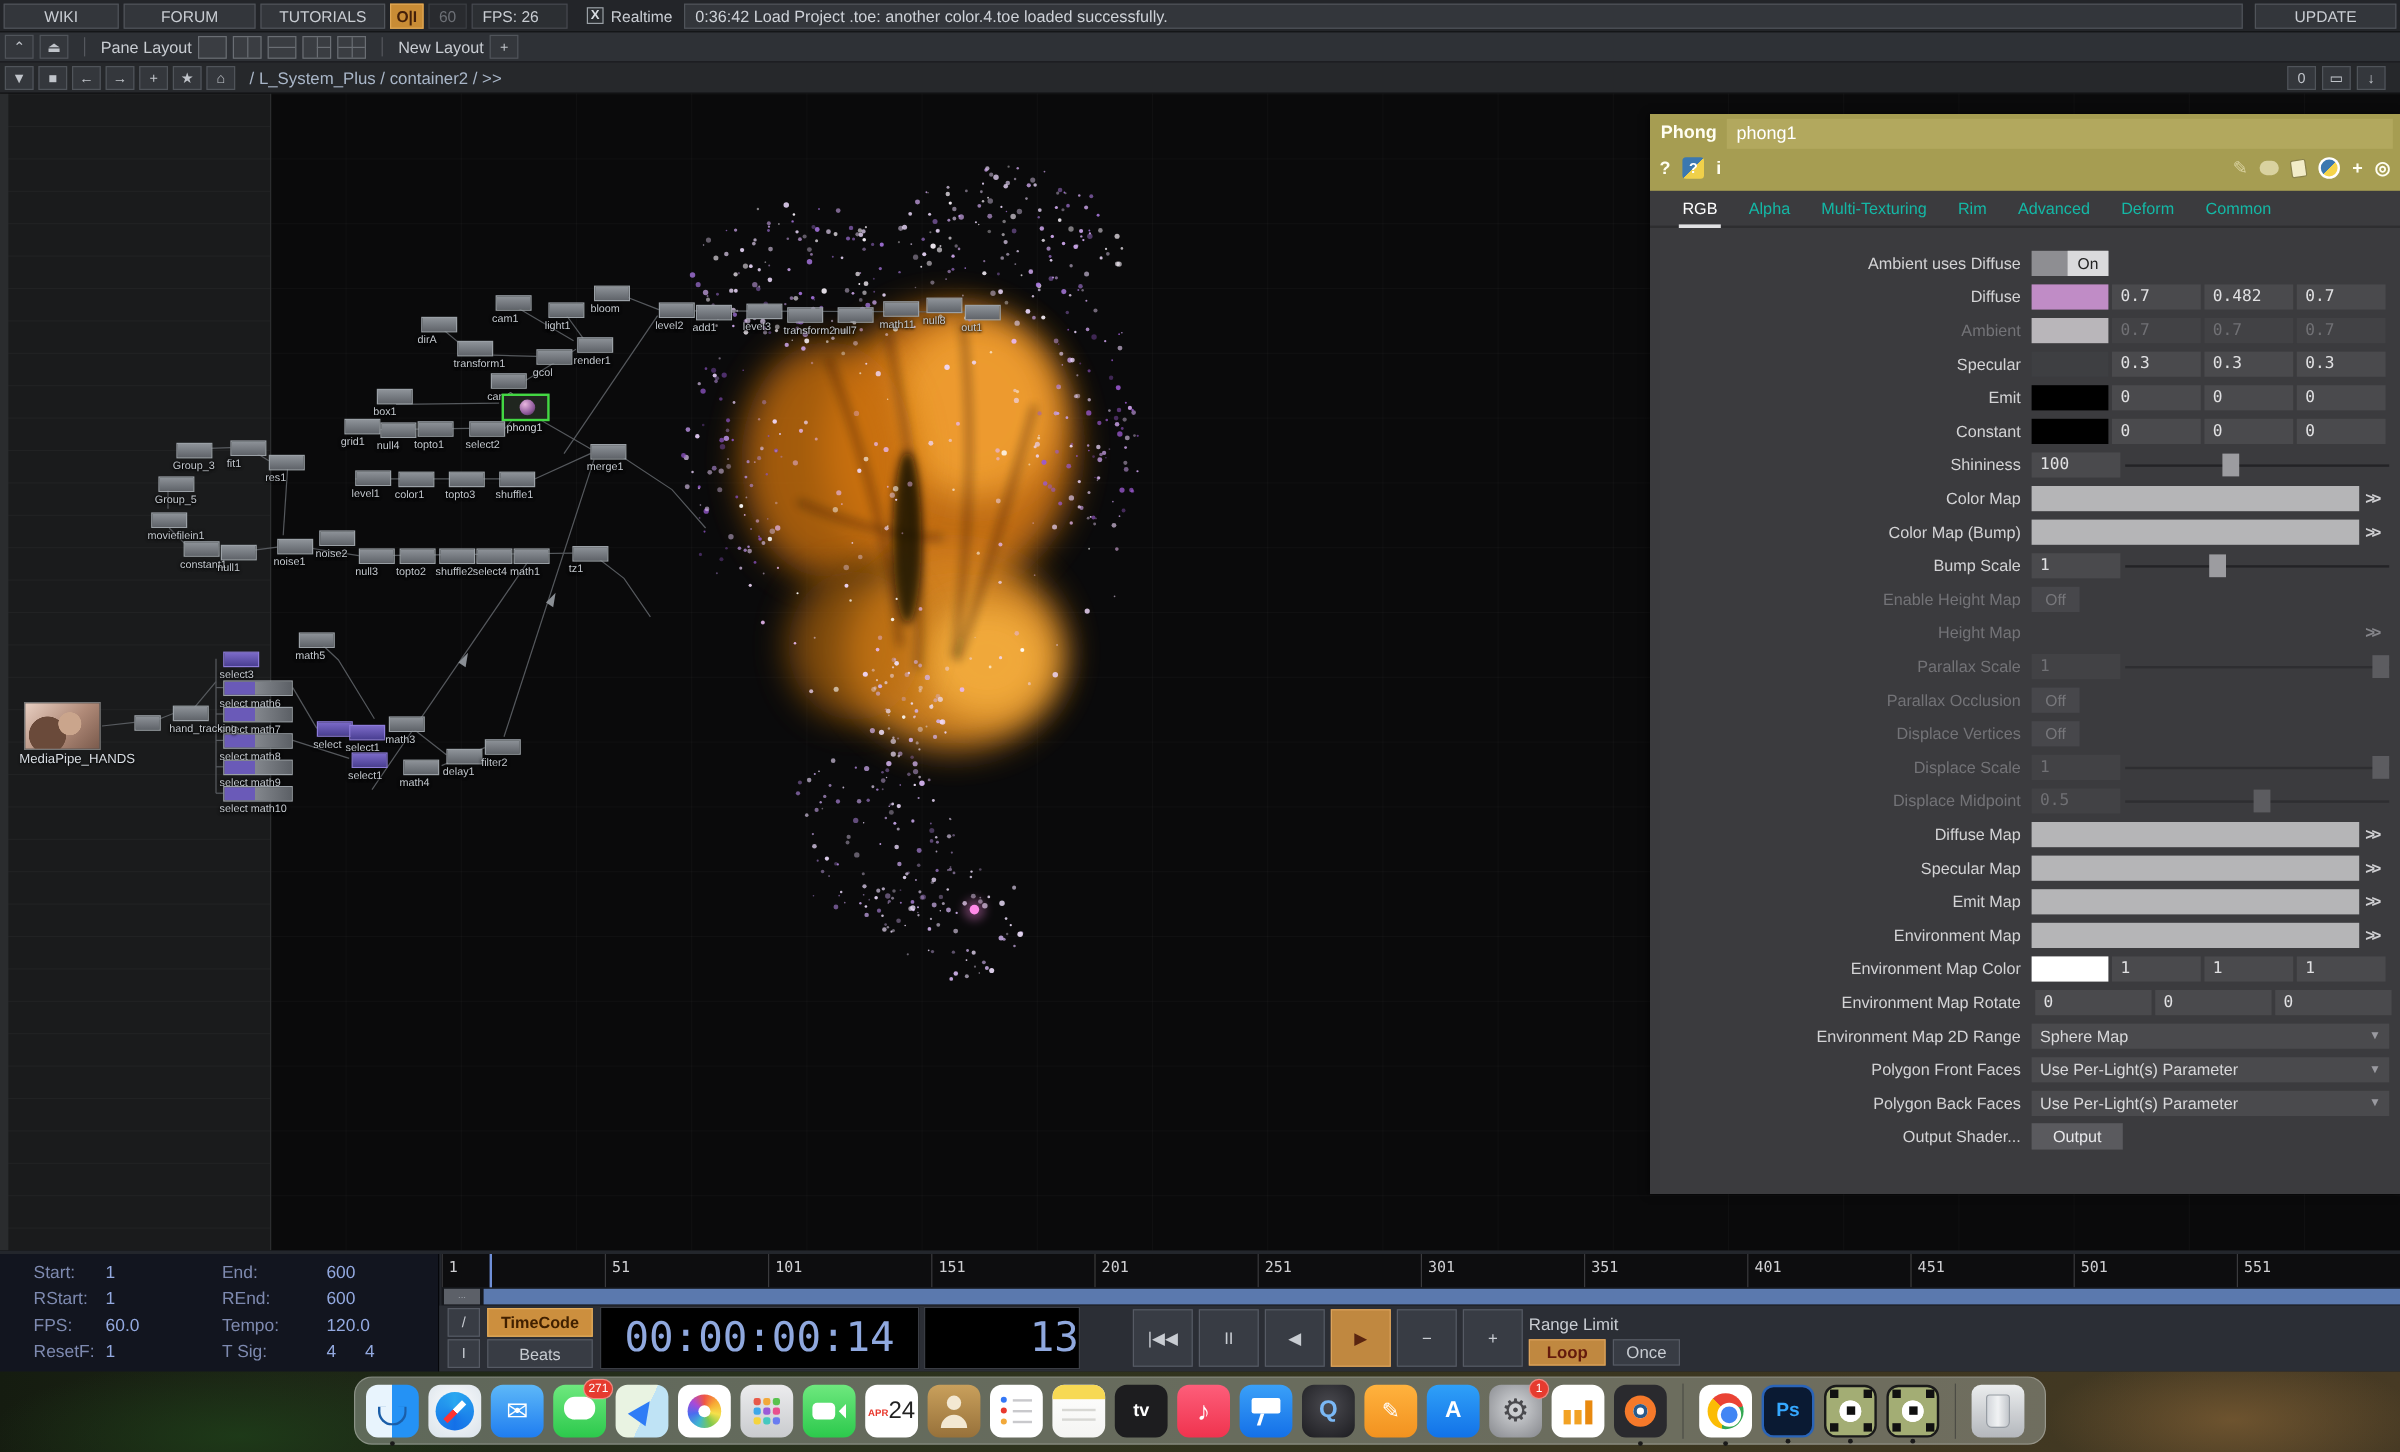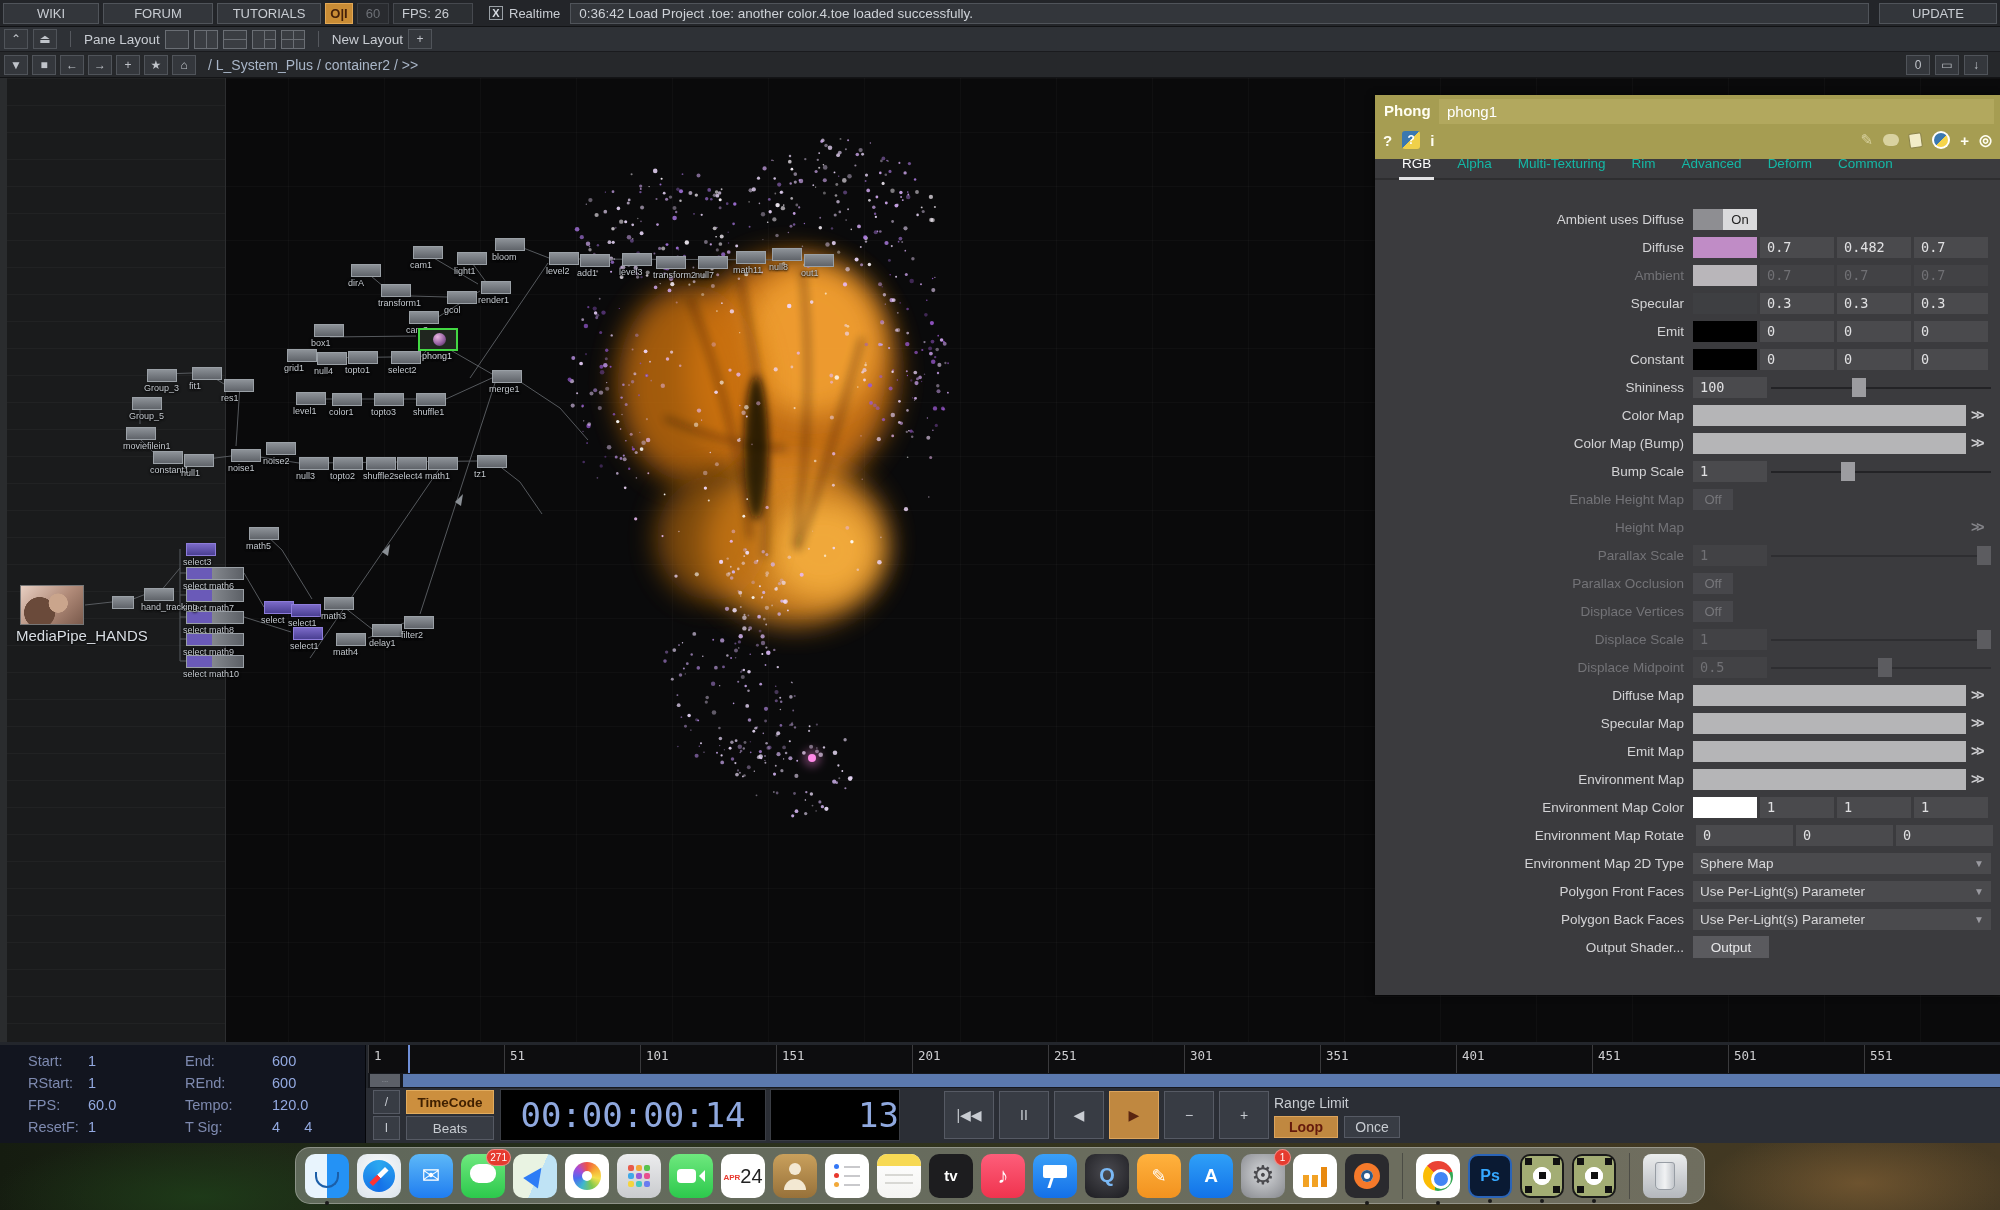--- a/index.html
+++ b/index.html
@@ -72,40 +72,40 @@
   .node.small{width:22px}
   .node.sel{width:40px;height:23px;border:2px solid #43d843;background:#20261f}
   .node.sel::after{content:"";position:absolute;left:13px;top:3px;width:13px;height:13px;border-radius:50%;
     background:radial-gradient(circle at 35% 30%,#e9b7e0,#8f5a9c 60%,#3a2440)}
   .node.sel .lbl{top:21px;left:2px;color:#d6dbe1}
   .mp-thumb{position:absolute;width:64px;height:40px;border:1px solid #777;
     background:
       radial-gradient(circle at 60% 45%, #caa58c 0 22%, transparent 23%),
       radial-gradient(circle at 30% 70%, #6a4a3a 0 30%, transparent 31%),
       linear-gradient(135deg,#e8cfc2,#b08a78 55%,#7a5a4c)}
-  .mp-lbl{position:absolute;font-size:15px;color:#d9dee4;text-shadow:0 1px 2px #000;white-space:nowrap}
+  .mp-lbl{position:absolute;font-size:11px;color:#d9dee4;text-shadow:0 1px 2px #000;white-space:nowrap}
   
   .panel{position:absolute;right:0;top:17px;width:625px;height:900px;background:#3b3b3e;box-shadow:-2px 0 6px rgba(0,0,0,.5)}
   .phead{position:relative;height:64px;background:#a69d52}
   .phead .ptype{position:absolute;left:9px;top:7px;font-size:15px;font-weight:bold;color:#fffef2}
   .phead .pname{position:absolute;left:64px;top:4px;right:6px;height:25px;background:#b2a85e;
     color:#ffffff;font-size:15px;display:flex;align-items:center;padding-left:8px}
   .phead .hic{position:absolute;top:34px;height:22px;display:flex;align-items:center;gap:10px}
   .hic.left{left:8px}.hic.right{right:8px}
   .hicon{color:#fffef2;font-size:15px;font-weight:bold;display:flex;align-items:center;justify-content:center}
   .hicon.qpy{width:18px;height:18px;background:linear-gradient(135deg,#3b78b0 50%,#f0d04a 50%);
     color:#fff;font-size:12px;border-radius:3px}
   .hicon.dim{color:#d9d2a0;font-weight:normal}
   .hicon.bubble{width:16px;height:12px;background:#d9d2a0;border-radius:6px;position:relative}
   .hicon.bubble::after{content:"";position:absolute;left:3px;bottom:-4px;border:4px solid transparent;border-top-color:#d9d2a0}
   .hicon.notepad{width:13px;height:15px;background:#f2ecc8;border-radius:2px;transform:rotate(-8deg);border:1px solid #8a824a}
   .hicon.python{width:18px;height:18px;border-radius:50%;background:#fff;position:relative;overflow:hidden}
   .hicon.python::before{content:"";position:absolute;inset:2px;border-radius:50%;
     background:linear-gradient(135deg,#3b78b0 50%,#f5d44a 50%)}
-  .ptabs{height:21px;display:flex;align-items:flex-end;gap:0;padding-left:14px;background:#3b3b3e;border-bottom:2px solid #2e2e30}
+  .ptabs{height:31px;display:flex;align-items:flex-end;gap:0;padding-left:14px;background:#3b3b3e;border-bottom:2px solid #2e2e30}
   .ptab{font-size:13.5px;color:#14b8a6;padding:6px 13px 7px;position:relative}
   .ptab.active{color:#ffffff}
   .ptab.active::after{content:"";position:absolute;left:10px;right:10px;bottom:-2px;height:3px;background:#e2e2e4}
   .prows{position:absolute;top:110px;left:0;right:0}
   .prow{height:28px;display:flex;align-items:center;padding-right:5px}
   .plabel{width:318px;text-align:right;padding-right:9px;font-size:13.5px;color:#d3d3d5;flex:0 0 auto;white-space:nowrap}
   .prow.disabled .plabel{color:#737377}
   .swatch{width:64px;height:21px;flex:0 0 auto}
   .vfield{width:74px;height:21px;background:#4a4a4d;margin-left:3px;font-size:13.5px;color:#e0e0e2;
     display:flex;align-items:center;padding-left:7px;font-family:"DejaVu Sans Mono",monospace}
@@ -1500,21 +1500,21 @@
           <div class="vfield">1</div>
           <div class="vfield">1</div>
         </div>
         <div class="prow">
           <div class="plabel">Environment Map Rotate</div>
           <div class="vfield vwide">0</div>
           <div class="vfield vwide">0</div>
           <div class="vfield vwide">0</div>
         </div>
         <div class="prow">
-          <div class="plabel">Environment Map 2D Type</div>
+          <div class="plabel">Environment Map 2D Range</div>
           <div class="ddrop">
             <span>Sphere Map</span>
             <span class="arr">▼</span>
           </div>
         </div>
         <div class="prow">
           <div class="plabel">Polygon Front Faces</div>
           <div class="ddrop">
             <span>Use Per-Light(s) Parameter</span>
             <span class="arr">▼</span>

